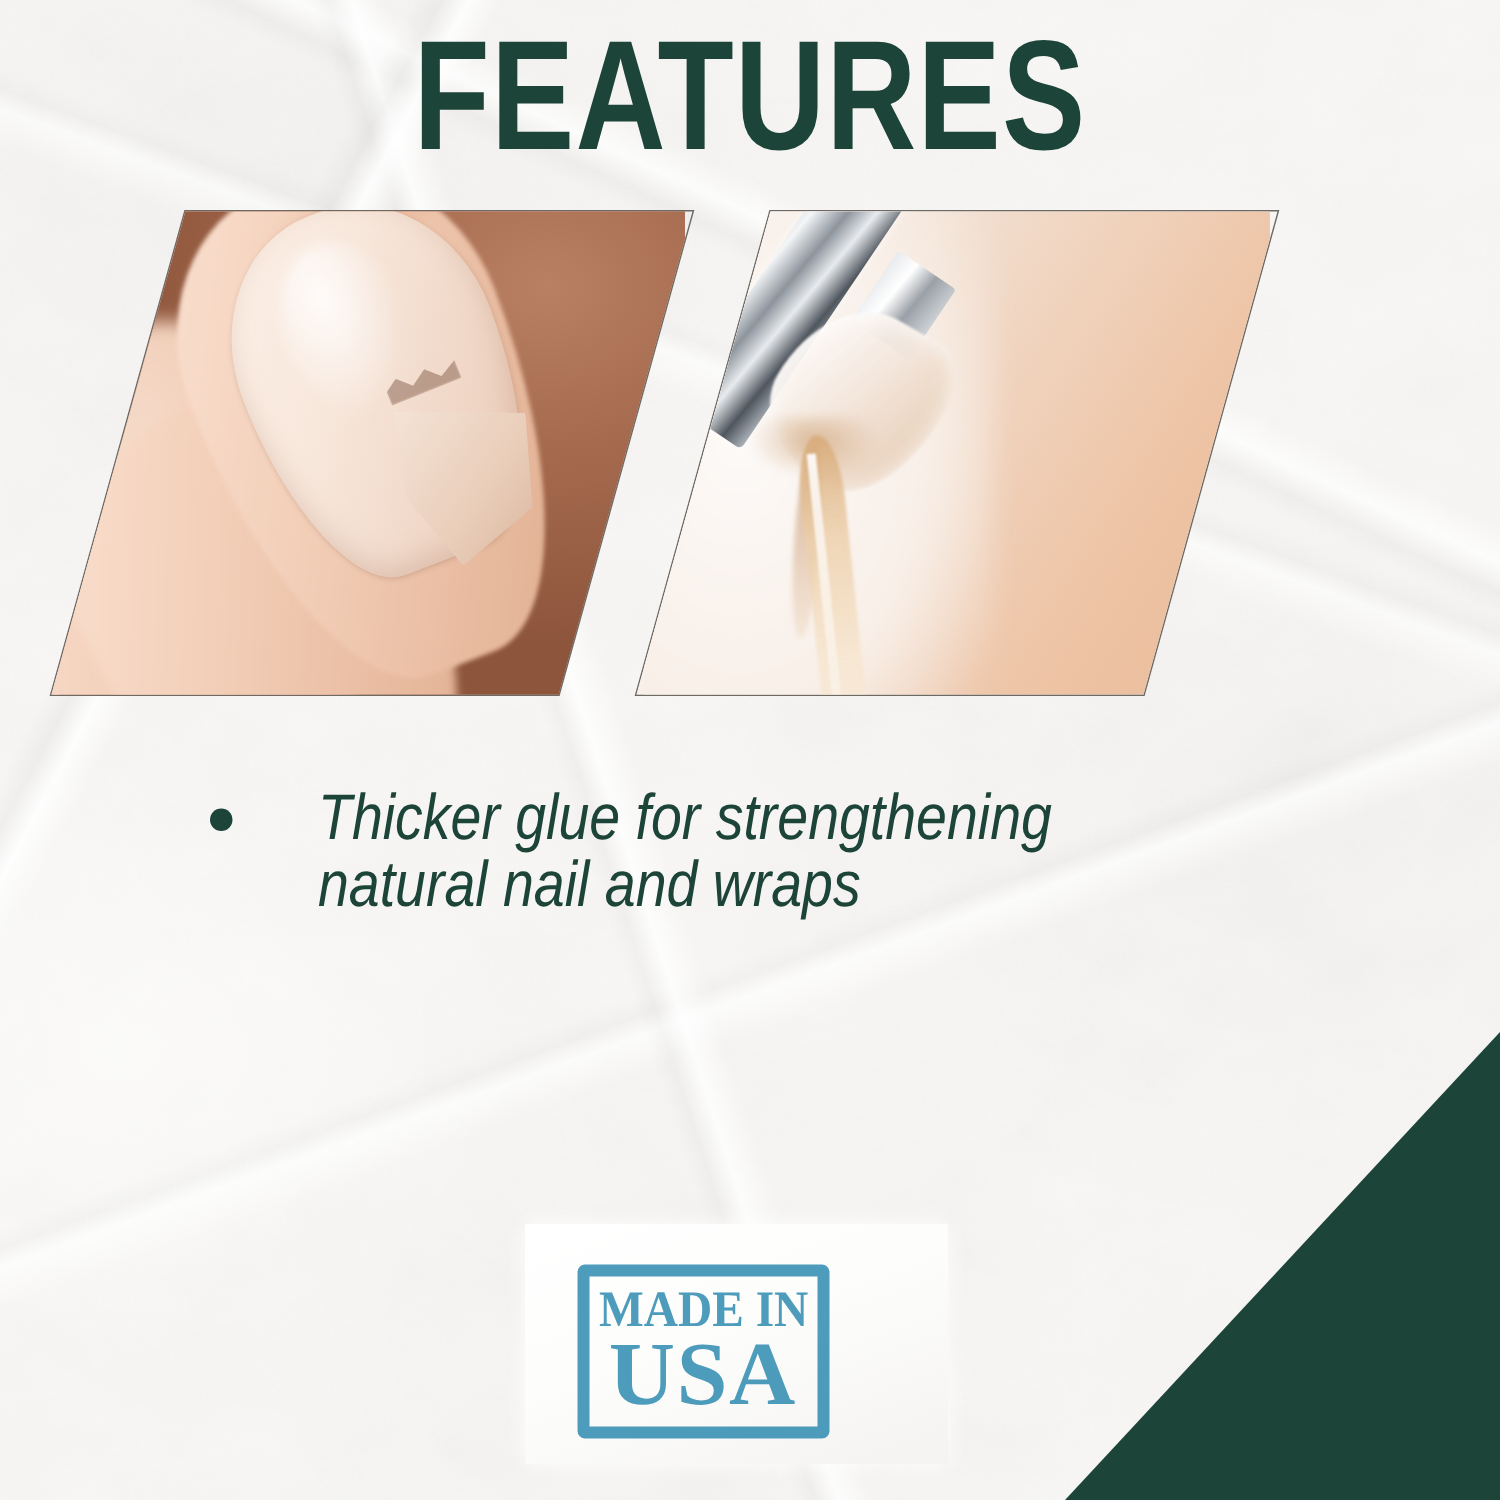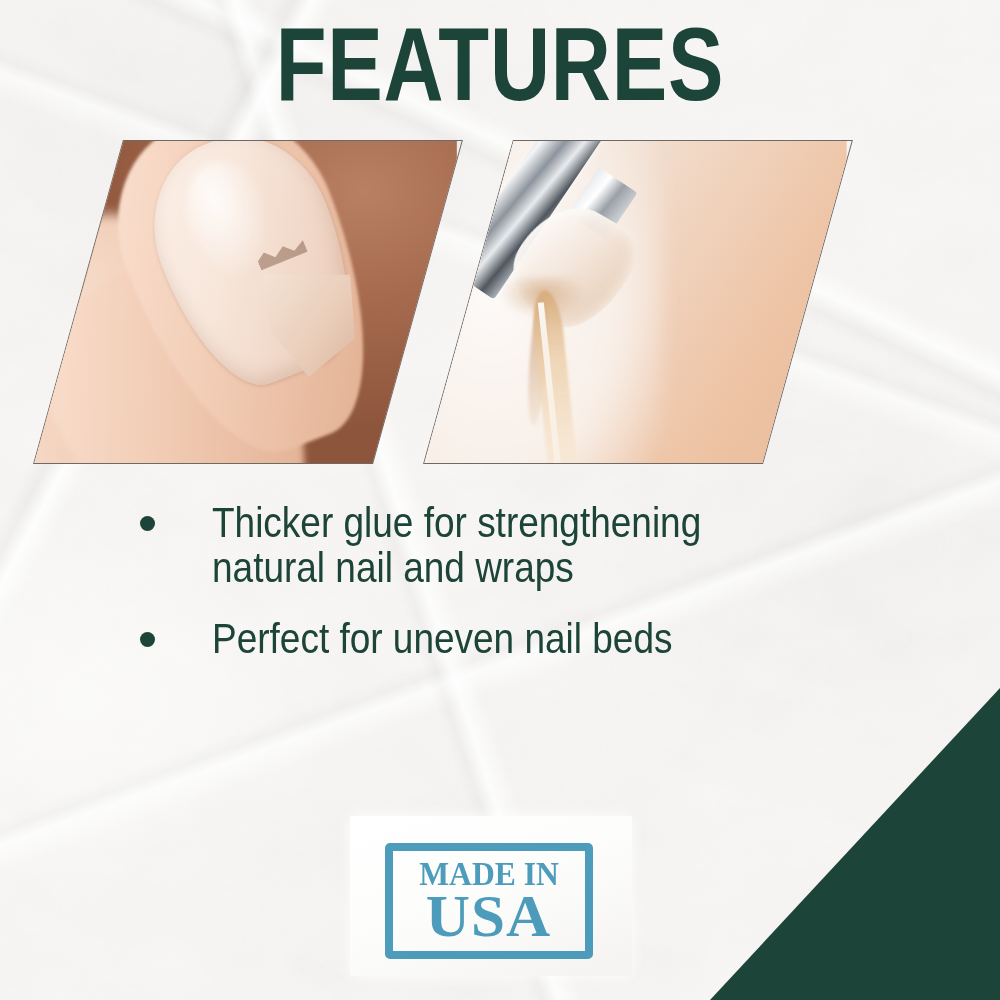--- a/index.html
+++ b/index.html
@@ -228,22 +228,23 @@
     left: 17%; top: 44%;
     width: 20%; height: 10%;
     background: radial-gradient(ellipse at 50% 40%, rgba(200,150,100,0.55), rgba(200,150,100,0) 72%);
     filter: blur(2.5px);
   }
 
   
   .bullets {
     position: absolute;
     left: 140px;
-    top: 500px;
+    top: 523px;
     width: 760px;
+    font-style: italic;
   }
   .bullet-row {
     position: relative;
     display: flex;
     align-items: flex-start;
     margin-bottom: 26px;
   }
   .bullet-dot {
     flex: 0 0 auto;
     width: 15px;
@@ -271,21 +272,21 @@
     top: 816px;
     width: 282px;
     height: 160px;
     background: linear-gradient(160deg, #ffffff 0%, #fdfdfc 45%, #f4f3f1 100%);
     box-shadow: 0 0 14px rgba(255,255,255,0.9);
   }
   .stamp-box {
     position: absolute;
     left: 35px;
     top: 27px;
-    width: 208px;
+    width: 168px;
     height: 116px;
     border: 8px solid #3f94b6;
     border-radius: 5px;
     box-sizing: border-box;
     opacity: 0.92;
     display: flex;
     flex-direction: column;
     align-items: center;
     justify-content: center;
   }
@@ -380,24 +381,20 @@
       </div>
     </div>
   </div>
 
   <div class="bullets">
     <div class="bullet-row">
       <span class="bullet-dot"></span>
       <span class="bullet-text">Thicker glue for strengthening
 natural nail and wraps</span>
     </div>
-    <div class="bullet-row">
-      <span class="bullet-dot"></span>
-      <span class="bullet-text">Perfect for uneven nail beds</span>
-    </div>
   </div>
 
   <div class="stamp-card">
     <div class="stamp-box">
       <div class="stamp-line1">MADE IN</div>
       <div class="stamp-line2">USA</div>
     </div>
   </div>
 
   <div class="corner-triangle"></div>

